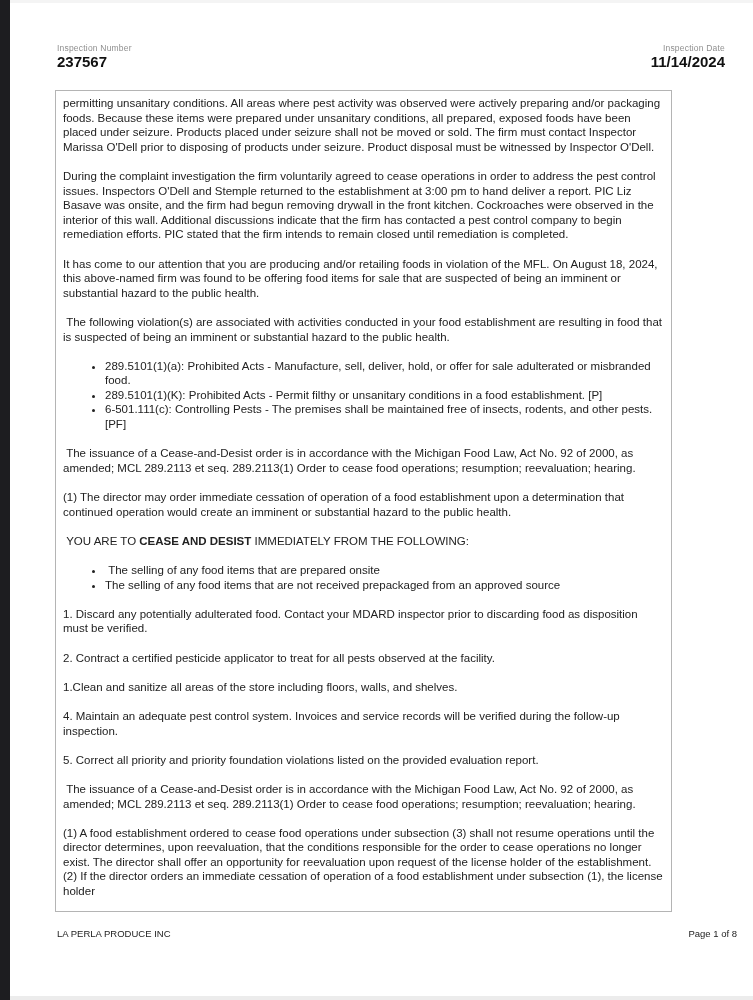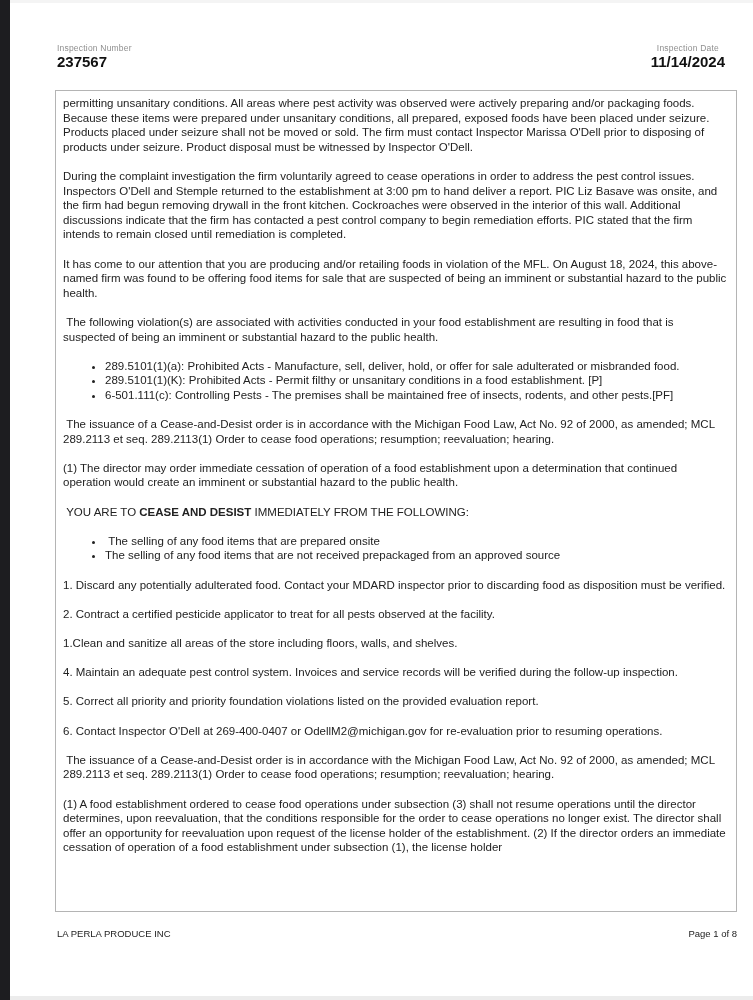--- a/index.html
+++ b/index.html
@@ -28,25 +28,25 @@
     position: absolute; left: 57px; right: 28px; top: 43px;
     display: flex; justify-content: space-between; align-items: flex-start;
   }
   .field-label {
     font-size: 8.5px; color: #8f8f8f; letter-spacing: 0.2px;
     line-height: 11px;
   }
   .field-value {
     font-size: 15px; font-weight: bold; color: #111; line-height: 15px;
   }
-  .header .right { text-align: center; }
+  .header .right { text-align: right; }
   .report-box {
     position: absolute;
     left: 55px; top: 90px;
-    width: 682px; height: 822px;
+    width: 617px; height: 822px;
     border: 1px solid #b4b4b4;
     background: #ffffff;
     padding: 2px 8px 0 7px;
     overflow: hidden;
   }
   .report-box p {
     font-size: 11.5px;
     line-height: 14.6px;
     margin: 14.6px 0;
     white-space: pre-wrap;
@@ -101,21 +101,20 @@
     <p><span> YOU ARE TO </span><b>CEASE AND DESIST</b><span> IMMEDIATELY FROM THE FOLLOWING:</span></p>
     <ul>
       <li> The selling of any food items that are prepared onsite</li>
       <li>The selling of any food items that are not received prepackaged from an approved source</li>
     </ul>
     <p>1. Discard any potentially adulterated food. Contact your MDARD inspector prior to discarding food as disposition must be verified.</p>
     <p>2. Contract a certified pesticide applicator to treat for all pests observed at the facility.</p>
     <p>1.Clean and sanitize all areas of the store including floors, walls, and shelves.</p>
     <p>4. Maintain an adequate pest control system. Invoices and service records will be verified during the follow-up inspection.</p>
     <p>5. Correct all priority and priority foundation violations listed on the provided evaluation report.</p>
-    <p>6. Contact Inspector O'Dell at 269-400-0407 or OdellM2@michigan.gov for re-evaluation prior to resuming operations.</p>
     <p> The issuance of a Cease-and-Desist order is in accordance with the Michigan Food Law, Act No. 92 of 2000, as amended; MCL 289.2113 et seq. 289.2113(1) Order to cease food operations; resumption; reevaluation; hearing.</p>
     <p>(1) A food establishment ordered to cease food operations under subsection (3) shall not resume operations until the director determines, upon reevaluation, that the conditions responsible for the order to cease operations no longer exist. The director shall offer an opportunity for reevaluation upon request of the license holder of the establishment. (2) If the director orders an immediate cessation of operation of a food establishment under subsection (1), the license holder</p>
   </div>
 
 <div class="footer">
   <div>LA PERLA PRODUCE INC</div>
   <div>Page 1 of 8</div>
 </div>
 
 <div class="bottom-strip"></div>

